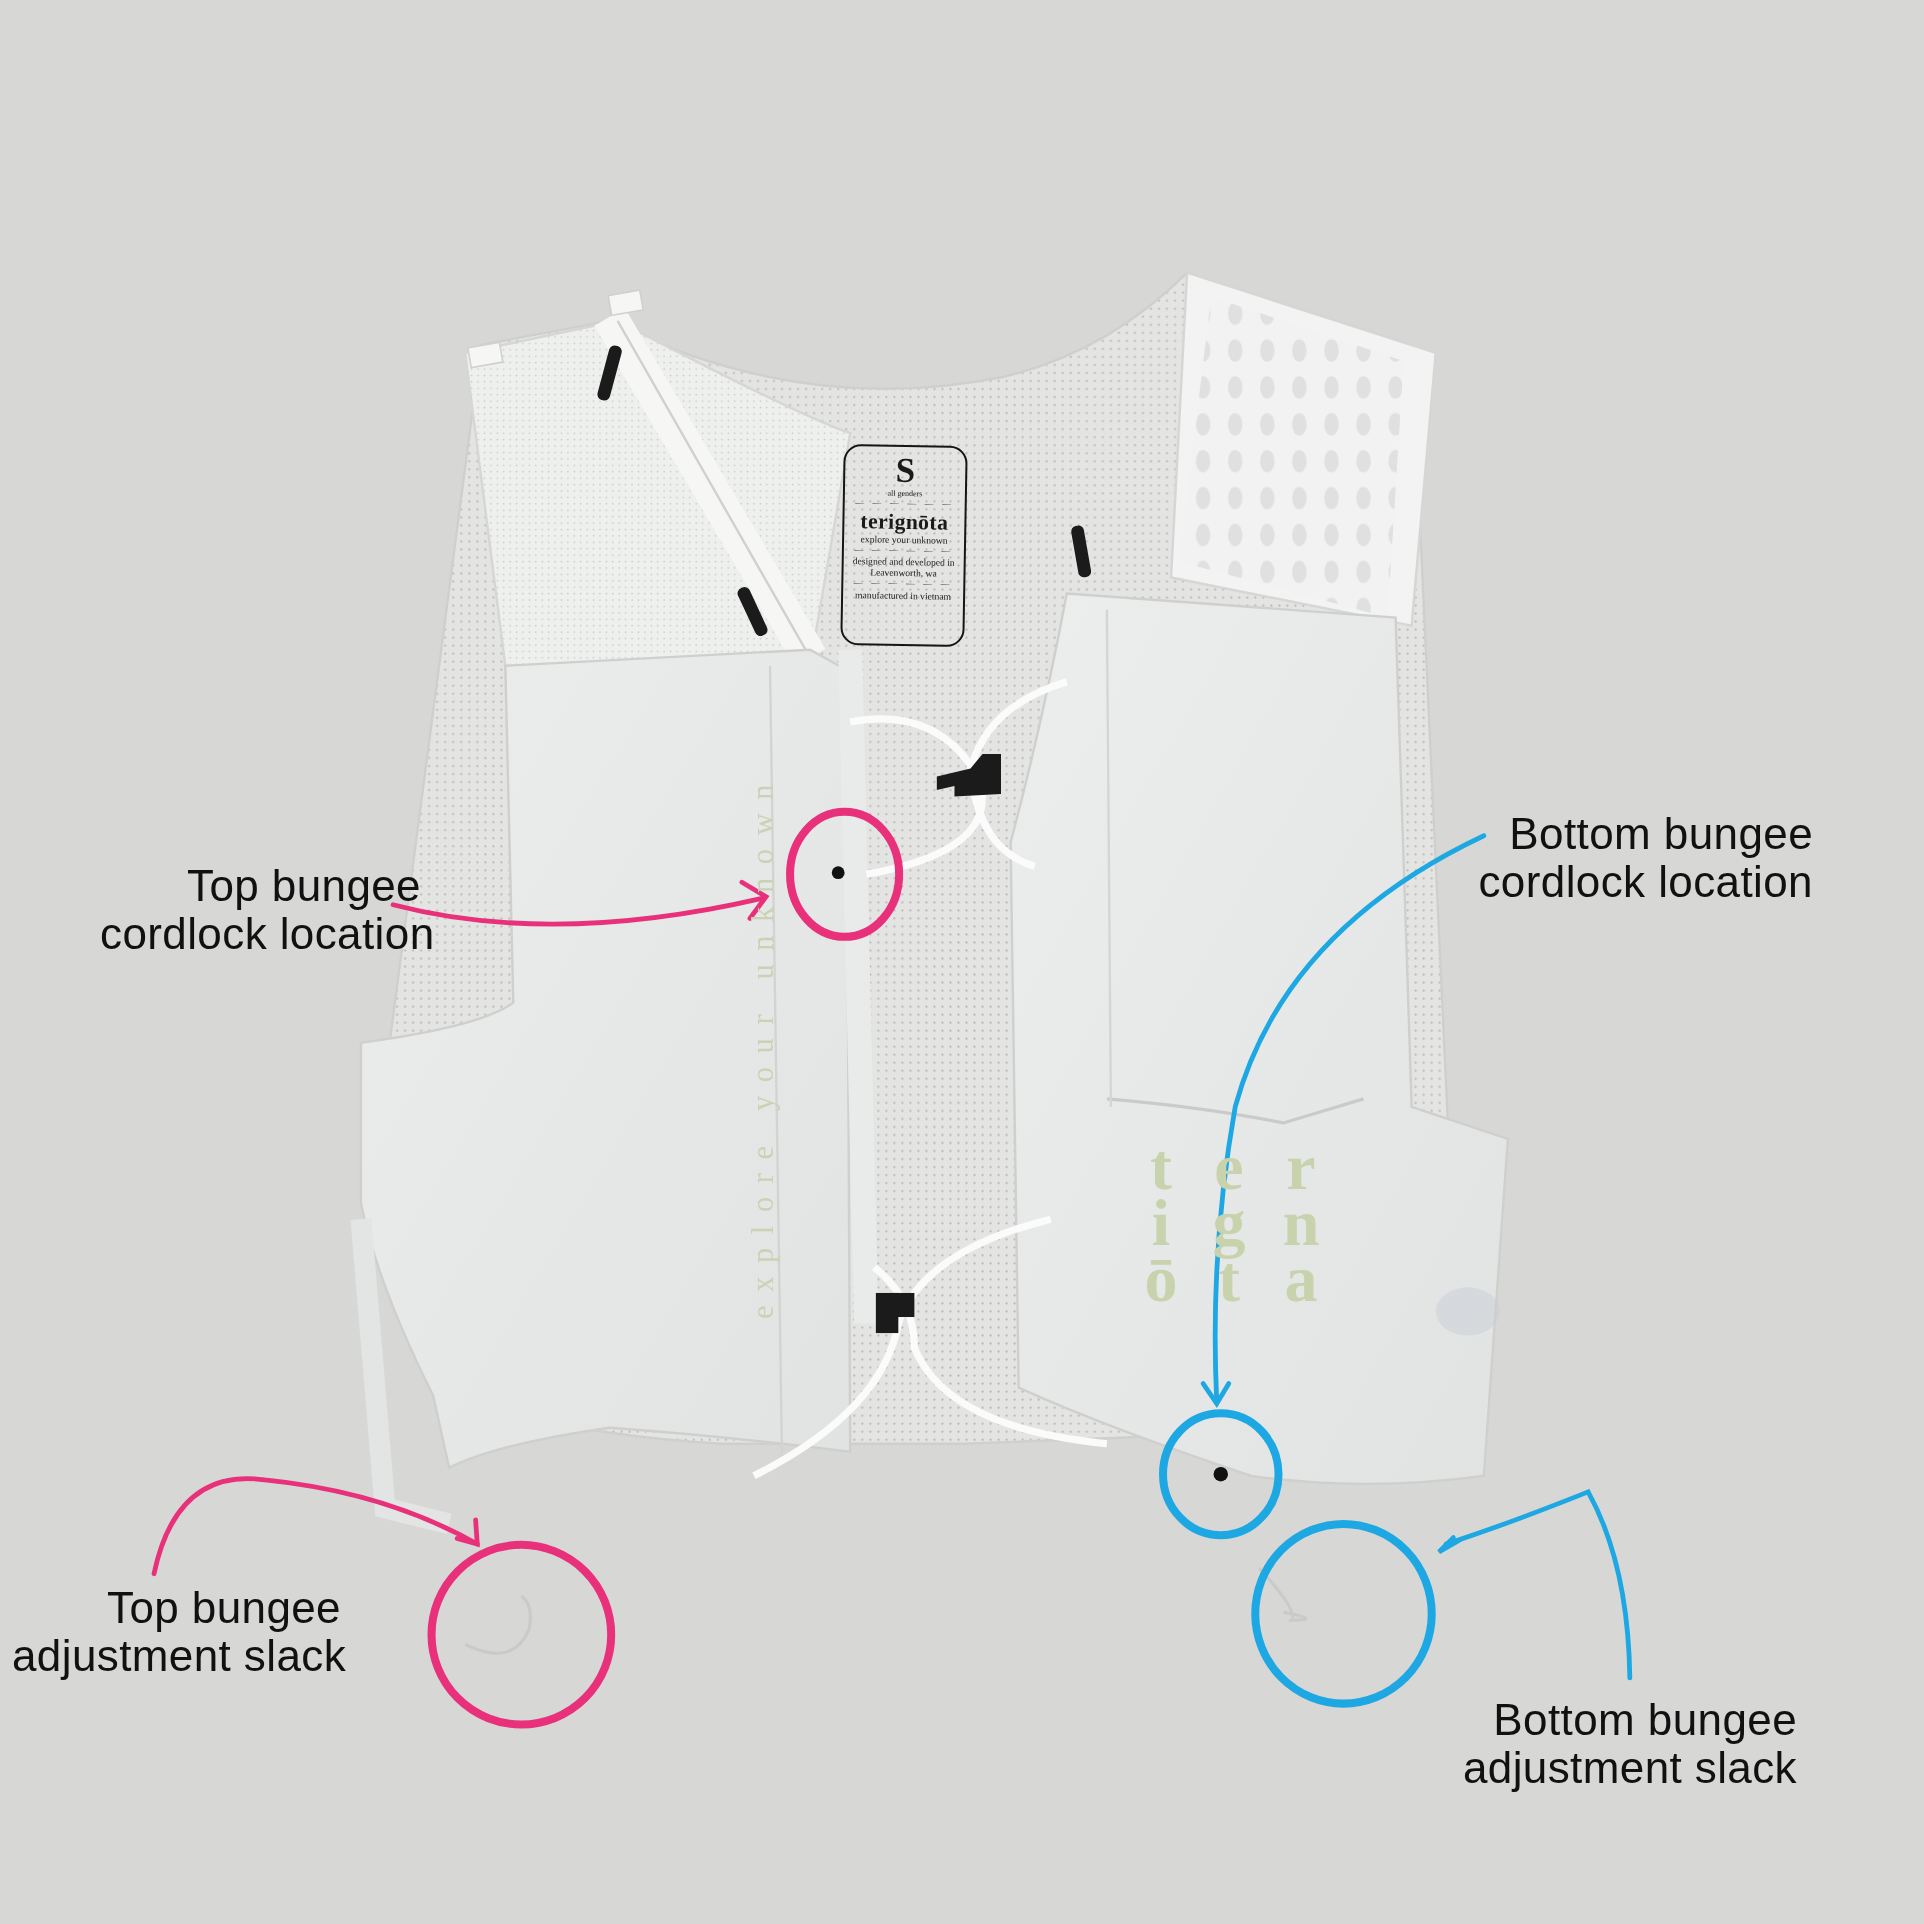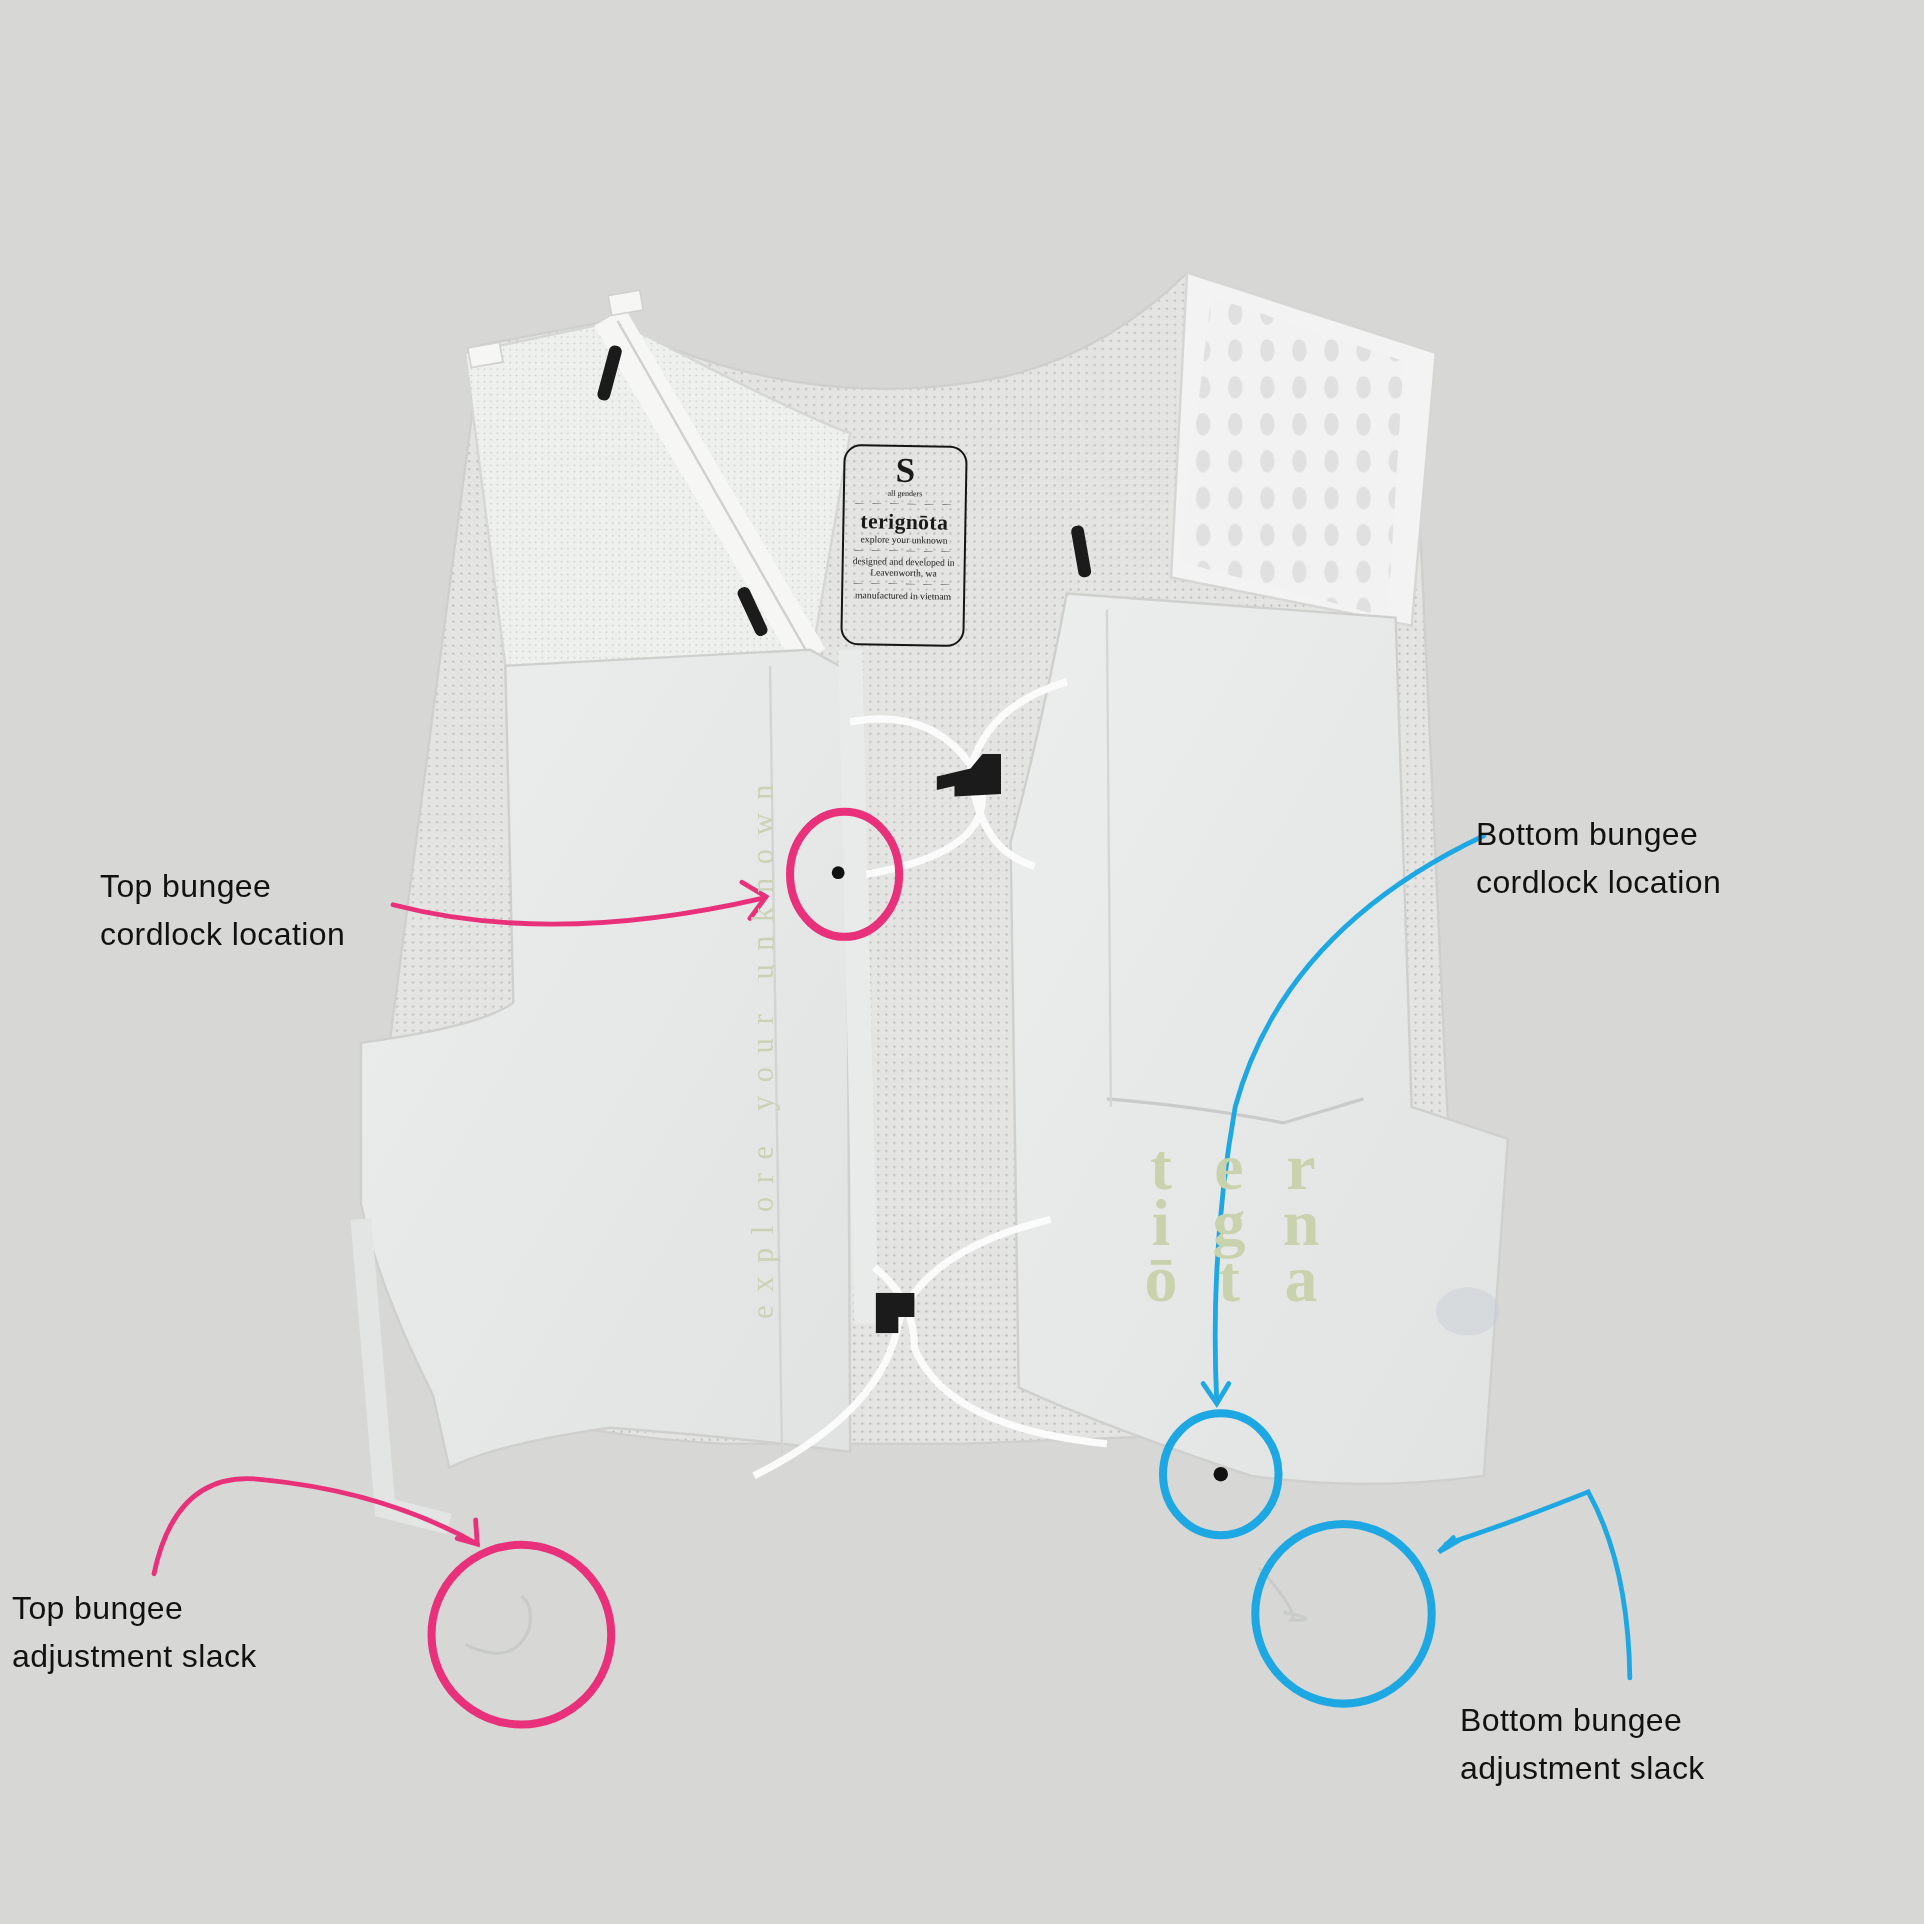--- a/index.html
+++ b/index.html
@@ -8,23 +8,23 @@
       background: #d7d8d6;
       font-family: "Liberation Sans", sans-serif;
       position: relative;
     }
     .stage { position: absolute; left: 0; top: 0; width: 1925px; height: 1925px; }
     .stage svg { position: absolute; left: 0; top: 0; }
     .callout {
       position: absolute;
       color: #111;
       font-family: "Liberation Sans", sans-serif;
-      font-size: 32px;
+      font-size: 44px;
       line-height: 48px;
-      text-align: left;
+      text-align: right;
       white-space: nowrap;
       letter-spacing: 0.4px;
     }
     .callout span { display: block; }
     .label-card {
       position: absolute;
       left: 842px; top: 445px;
       width: 124px; height: 201px;
       border: 2.4px solid #151515;
       border-radius: 17.6px;

